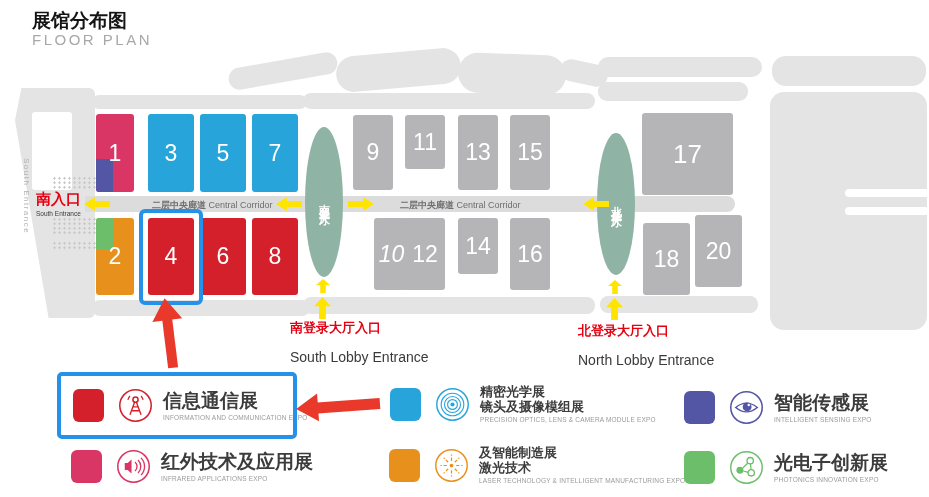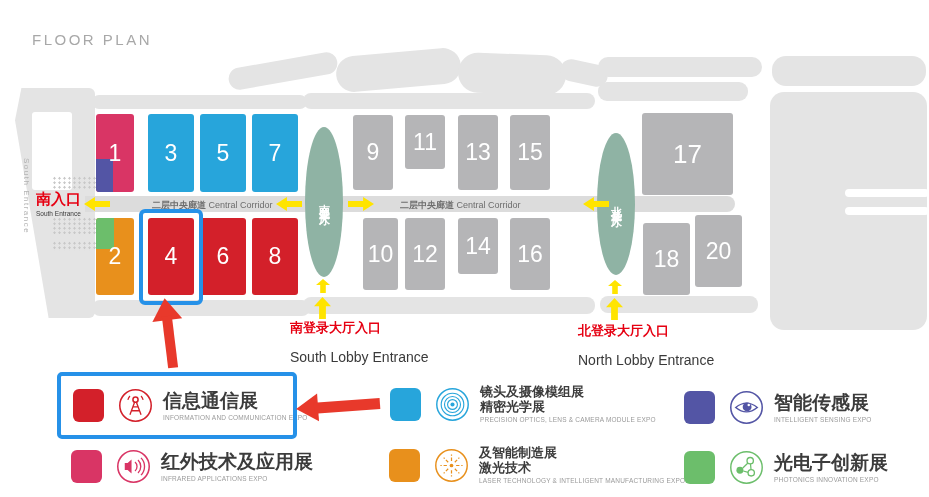--- a/index.html
+++ b/index.html
@@ -62,21 +62,21 @@
   .hall-3{left:148px;top:114px;width:46px;height:78px;}
   .hall-5{left:200px;top:114px;width:46px;height:78px;}
   .hall-7{left:252px;top:114px;width:46px;height:78px;}
   .hall-4{left:148px;top:218px;width:46px;height:77px;}
   .hall-6{left:200px;top:218px;width:46px;height:77px;}
   .hall-8{left:252px;top:218px;width:46px;height:77px;}
   .hall-9{left:353px;top:115px;width:40px;height:75px;}
   .hall-11{left:405px;top:115px;width:40px;height:54px;}
   .hall-13{left:458px;top:115px;width:40px;height:75px;}
   .hall-15{left:510px;top:115px;width:40px;height:75px;}
-  .hall-10{left:363px;top:218px;width:35px;height:72px;}
+  .hall-10{left:374px;top:218px;width:35px;height:72px;font-style:italic;}
   .hall-12{left:405px;top:218px;width:40px;height:72px;}
   .hall-14{left:458px;top:218px;width:40px;height:56px;}
   .hall-16{left:510px;top:218px;width:40px;height:72px;}
   .hall-17{left:642px;top:113px;width:91px;height:82px;}
   .hall-18{left:643px;top:223px;width:47px;height:72px;}
   .hall-20{left:695px;top:215px;width:47px;height:72px;}
   
   .lobby{position:absolute;background:var(--lobby-green);border-radius:50%;z-index:4;
          display:flex;align-items:center;justify-content:center;}
   .lobby-text{writing-mode:vertical-rl;text-orientation:upright;color:#fff;font-size:11px;
@@ -137,20 +137,21 @@
   .li-2{left:684px;top:389px;}
   .li-3{left:71px;top:448px;}
   .li-4{left:389px;top:446px;}
   .li-5{left:684px;top:449px;}
 </style>
 </head>
 <body>
 
 <div class="stage">
 
+  <div class="title-zh">展馆分布图</div>
   <div class="title-en">FLOOR PLAN</div>
 
   <div class="bshape w1"></div>
   <div class="bshape w2"></div>
   <div class="bshape w3"></div>
   <div class="bshape w4"></div>
   <div class="bshape lenv"></div>
   <div class="bshape linner"></div>
   <div class="bshape s-lt"></div>
   <div class="bshape s-lb"></div>
@@ -301,22 +302,22 @@
         <div class="licon">
           <svg viewBox="0 0 36 36" fill="none">
     <circle cx="18" cy="18" r="15.3" stroke="#27a5db" stroke-width="1.4"></circle>
     <circle cx="18" cy="18" r="11" stroke="#27a5db" stroke-width="1.1"></circle>
     <circle cx="18" cy="18" r="7.8" stroke="#27a5db" stroke-width="1.1"></circle>
     <circle cx="18" cy="18" r="4.8" stroke="#27a5db" stroke-width="1.1"></circle>
     <circle cx="18" cy="18" r="2" fill="#27a5db"></circle>
   </svg>
         </div>
         <div class="ltext">
+          <div class="ltitle small">精密光学展</div>
           <div class="ltitle small">镜头及摄像模组展</div>
-          <div class="ltitle small">精密光学展</div>
           <div class="lsub">PRECISION OPTICS, LENS &amp; CAMERA MODULE EXPO</div>
         </div>
       </div>
       <div class="legend-item li-2">
         <div class="swatch" style="background: rgb(83, 85, 165);"></div>
         <div class="licon">
           <svg viewBox="0 0 36 36" fill="none">
     <circle cx="18" cy="18" r="15.3" stroke="#5355a5" stroke-width="1.5"></circle>
     <path d="M7.5 18 Q18 9.5 28.5 18 Q18 26.5 7.5 18 Z" stroke="#5355a5" stroke-width="1.4"></path>
     <circle cx="18.6" cy="17.4" r="4.3" fill="#5355a5"></circle>

